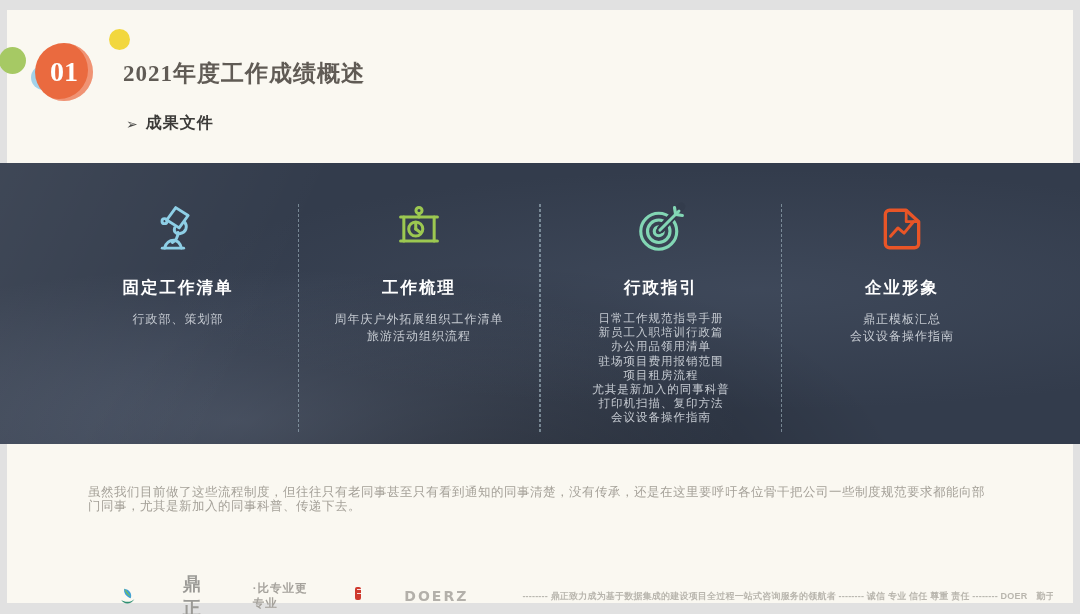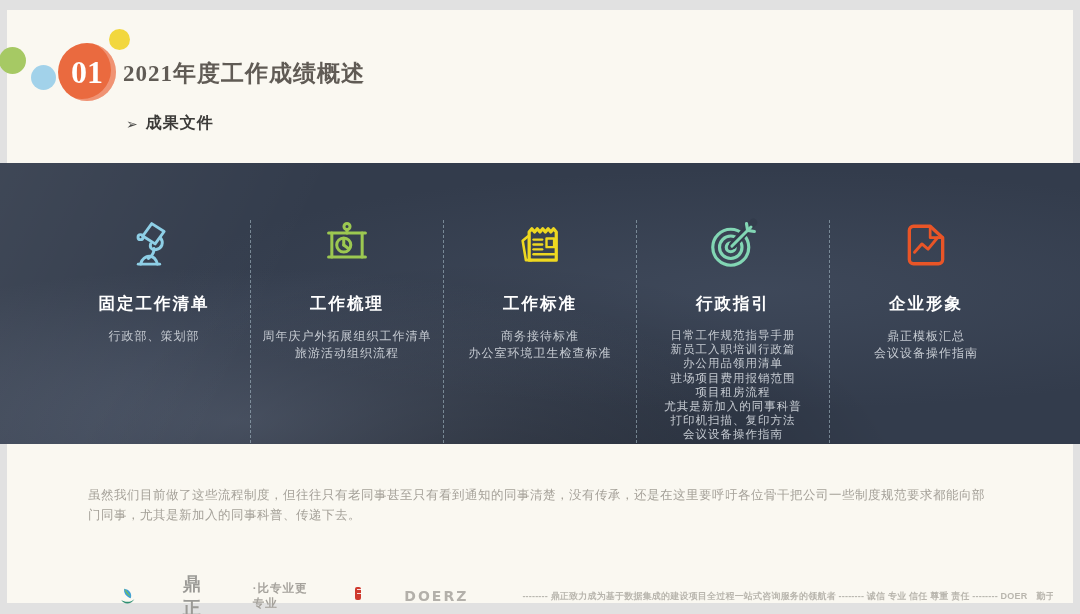--- a/index.html
+++ b/index.html
@@ -14,25 +14,25 @@
   .slide {
     position:absolute; left:7px; top:10px; width:1066px; height:593px;
     background:#faf8f1;
   }
   
   .deco { position:absolute; border-radius:50%; }
   .deco.green  { left:-8px;  top:37px; width:27px; height:27px; background:#a6c964; }
   .deco.blue   { left:24px;  top:55px; width:25px; height:25px; background:#a2d2ea; }
   .deco.yellow { left:102px; top:19px; width:21px; height:21px; background:#f2d73e; }
   .num-badge {
-    position:absolute; left:51px; top:33px; width:58px; height:58px;
+    position:absolute; left:28px; top:33px; width:58px; height:58px;
     background:#ea6a3f; border-radius:50%;
     box-shadow:inset -5px -2px 0 rgba(255,255,255,0.28);
     display:flex; align-items:center; justify-content:center;
-    color:#ffffff; font-size:32px; font-weight:bold;
+    color:#ffffff; font-size:28px; font-weight:bold;
     font-family:"Liberation Serif","DejaVu Serif",serif;
   }
   .page-title {
     position:absolute; left:116px; top:48px;
     font-family:"Liberation Serif","DejaVu Serif",serif;
     font-size:23px; font-weight:bold; color:#605b55; letter-spacing:1px;
   }
   .subtitle-row {
     position:absolute; left:119px; top:103px;
     display:flex; align-items:center; gap:7px;
@@ -45,37 +45,37 @@
     background:
       linear-gradient(115deg, rgba(255,255,255,0.06) 0%, rgba(255,255,255,0) 28%),
       radial-gradient(ellipse at 22% 92%, rgba(130,140,160,0.30), transparent 42%),
       radial-gradient(ellipse at 70% 45%, rgba(95,108,130,0.25), transparent 55%),
       radial-gradient(ellipse at 45% 120%, rgba(0,0,0,0.35), transparent 50%),
       #333c4c;
     overflow:hidden;
   }
   .cols {
     position:absolute; left:58px; right:58px; top:0; bottom:0;
-    display:flex; padding-top:54px;
+    display:flex; padding-top:38px;font-family:Liberation Mono, monospace;
   }
   .col { flex:1; text-align:center; }
   .divider {
     width:0; border-left:1px dashed rgba(174,197,208,0.55);
     height:228px; margin-top:3px;
   }
   .col .icon-wrap { height:56px; display:flex; align-items:center; justify-content:center; }
   .col-title {
     margin-top:20px; color:#ffffff; font-size:16.5px; font-weight:bold; letter-spacing:2px;
   }
   .col-list { margin-top:13px; color:#c6cbd2; font-size:12px; line-height:16.5px; letter-spacing:1px; }
   .col-list.tight { line-height:14.2px; font-size:11.5px; }
   
   .note {
     position:absolute; left:88px; top:485px; width:900px;
-    color:#a5a199; font-size:12.5px; line-height:20px; letter-spacing:0.5px;
+    color:#a5a199; font-size:12.5px; line-height:14px; letter-spacing:0.5px;
   }
   
   .footer {
     position:absolute; left:112px; right:20px; top:573px; height:26px;
     display:flex; align-items:center;gap:40px;
   }
   .brand-mark { width:24px; height:24px; margin-right:6px; }
   .brand-name {
     font-family:"Liberation Serif","DejaVu Serif",serif;
     font-size:18px; font-weight:bold; color:#9b9a96; letter-spacing:1px;
@@ -168,38 +168,20 @@
       </div>
       <div class="col-title">工作梳理</div>
       <div class="col-list">
         <div>周年庆户外拓展组织工作清单</div>
         <div>旅游活动组织流程</div>
       </div>
     </div>
 
     <div class="divider"></div>
 
-    <div class="col">
-      <div class="icon-wrap">
-        <svg width="52" height="52" viewBox="0 0 48 48" fill="none" stroke="#eed820" stroke-width="3" stroke-linejoin="round" stroke-linecap="round">
-          <path d="M13 16 L8 20 L11 38 L16 38" stroke-width="2.4"></path>
-          <path d="M14 12 l2.5-3 2.5 3 2.5-3 2.5 3 2.5-3 2.5 3 2.5-3 2.5 3 2.5-3 2.5 3 V 38 H14 Z"></path>
-          <path d="M18 19 L26 19" stroke-width="2.2"></path>
-          <path d="M18 23.5 L26 23.5" stroke-width="2.2"></path>
-          <path d="M18 28 L26 28" stroke-width="2.2"></path>
-          <rect x="30" y="18" width="7" height="8" stroke-width="2.2"></rect>
-          <path d="M18 32.5 L37 32.5" stroke-width="2.2"></path>
-        </svg>
-      </div>
-      <div class="col-title">工作标准</div>
-      <div class="col-list">
-        <div>商务接待标准</div>
-        <div>办公室环境卫生检查标准</div>
-      </div>
-    </div>
 
     <div class="divider"></div>
 
     <div class="col">
       <div class="icon-wrap">
         <svg width="54" height="54" viewBox="0 0 48 48" fill="none" stroke="#82d6b4" stroke-width="2.8" stroke-linecap="round">
           <circle cx="22" cy="26" r="16"></circle>
           <circle cx="22" cy="26" r="10"></circle>
           <circle cx="22" cy="26" r="4"></circle>
           <path d="M42 4 L24 24" stroke="#333c4c" stroke-width="7"></path>

